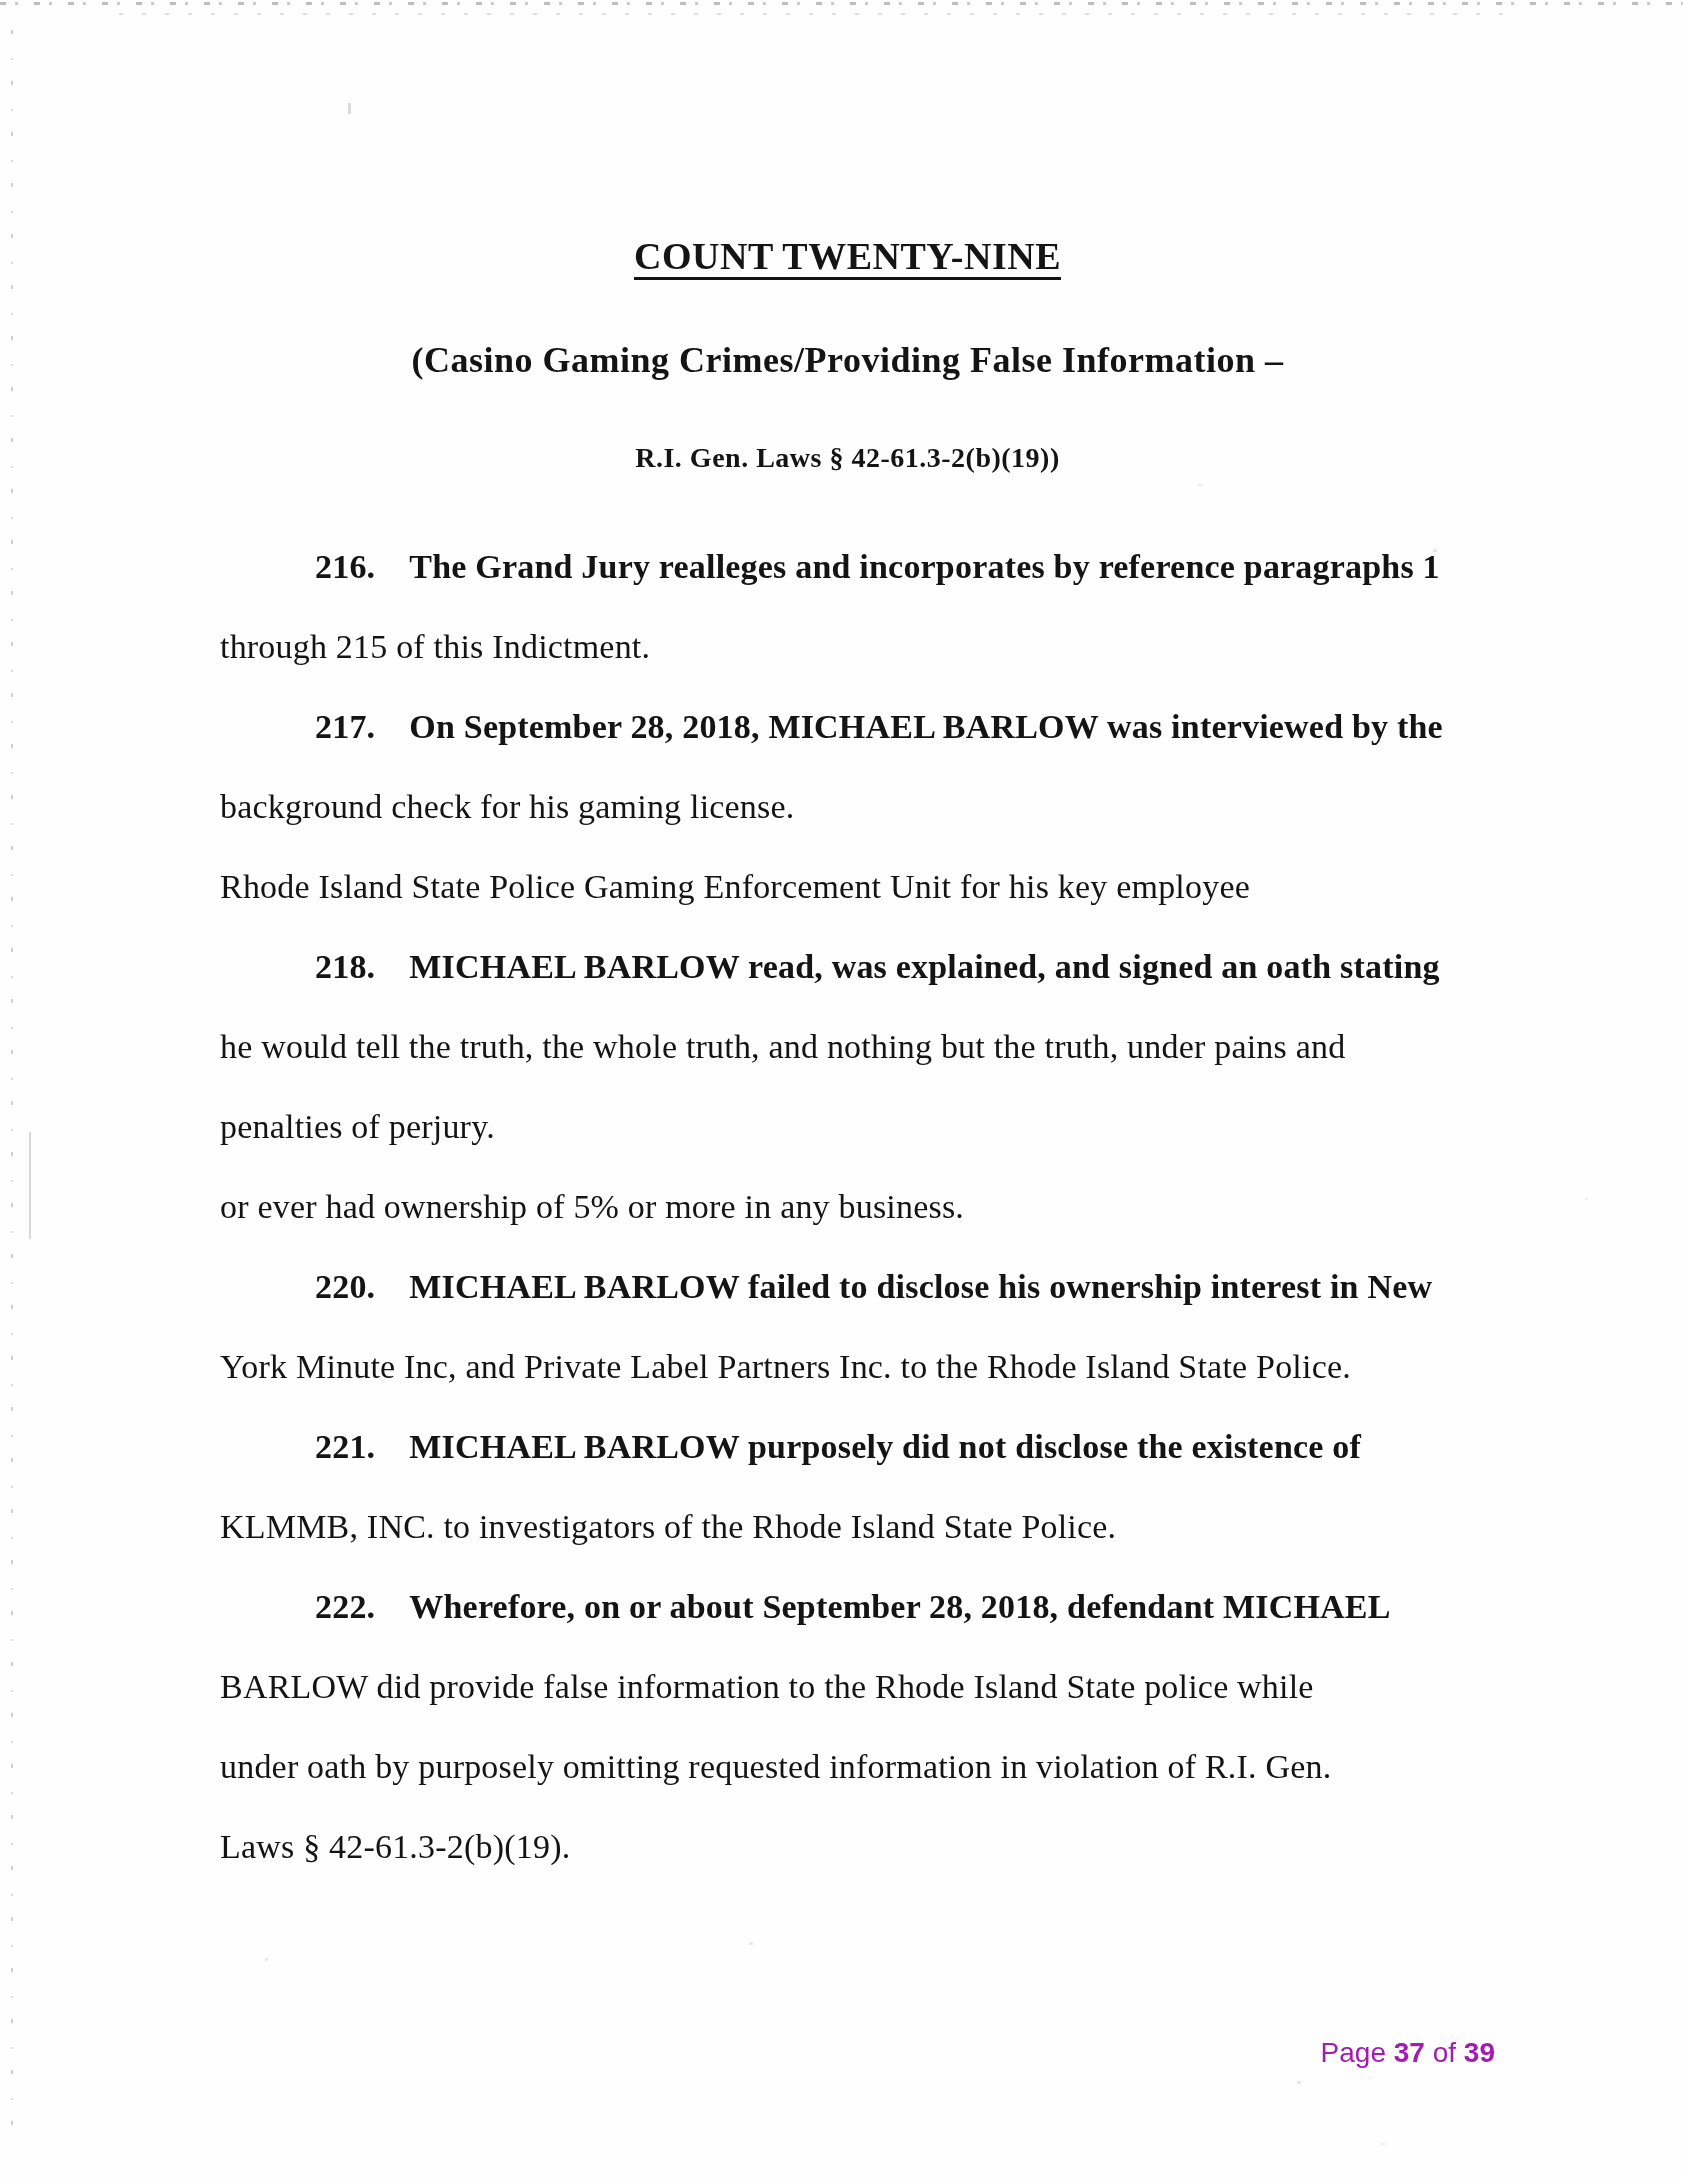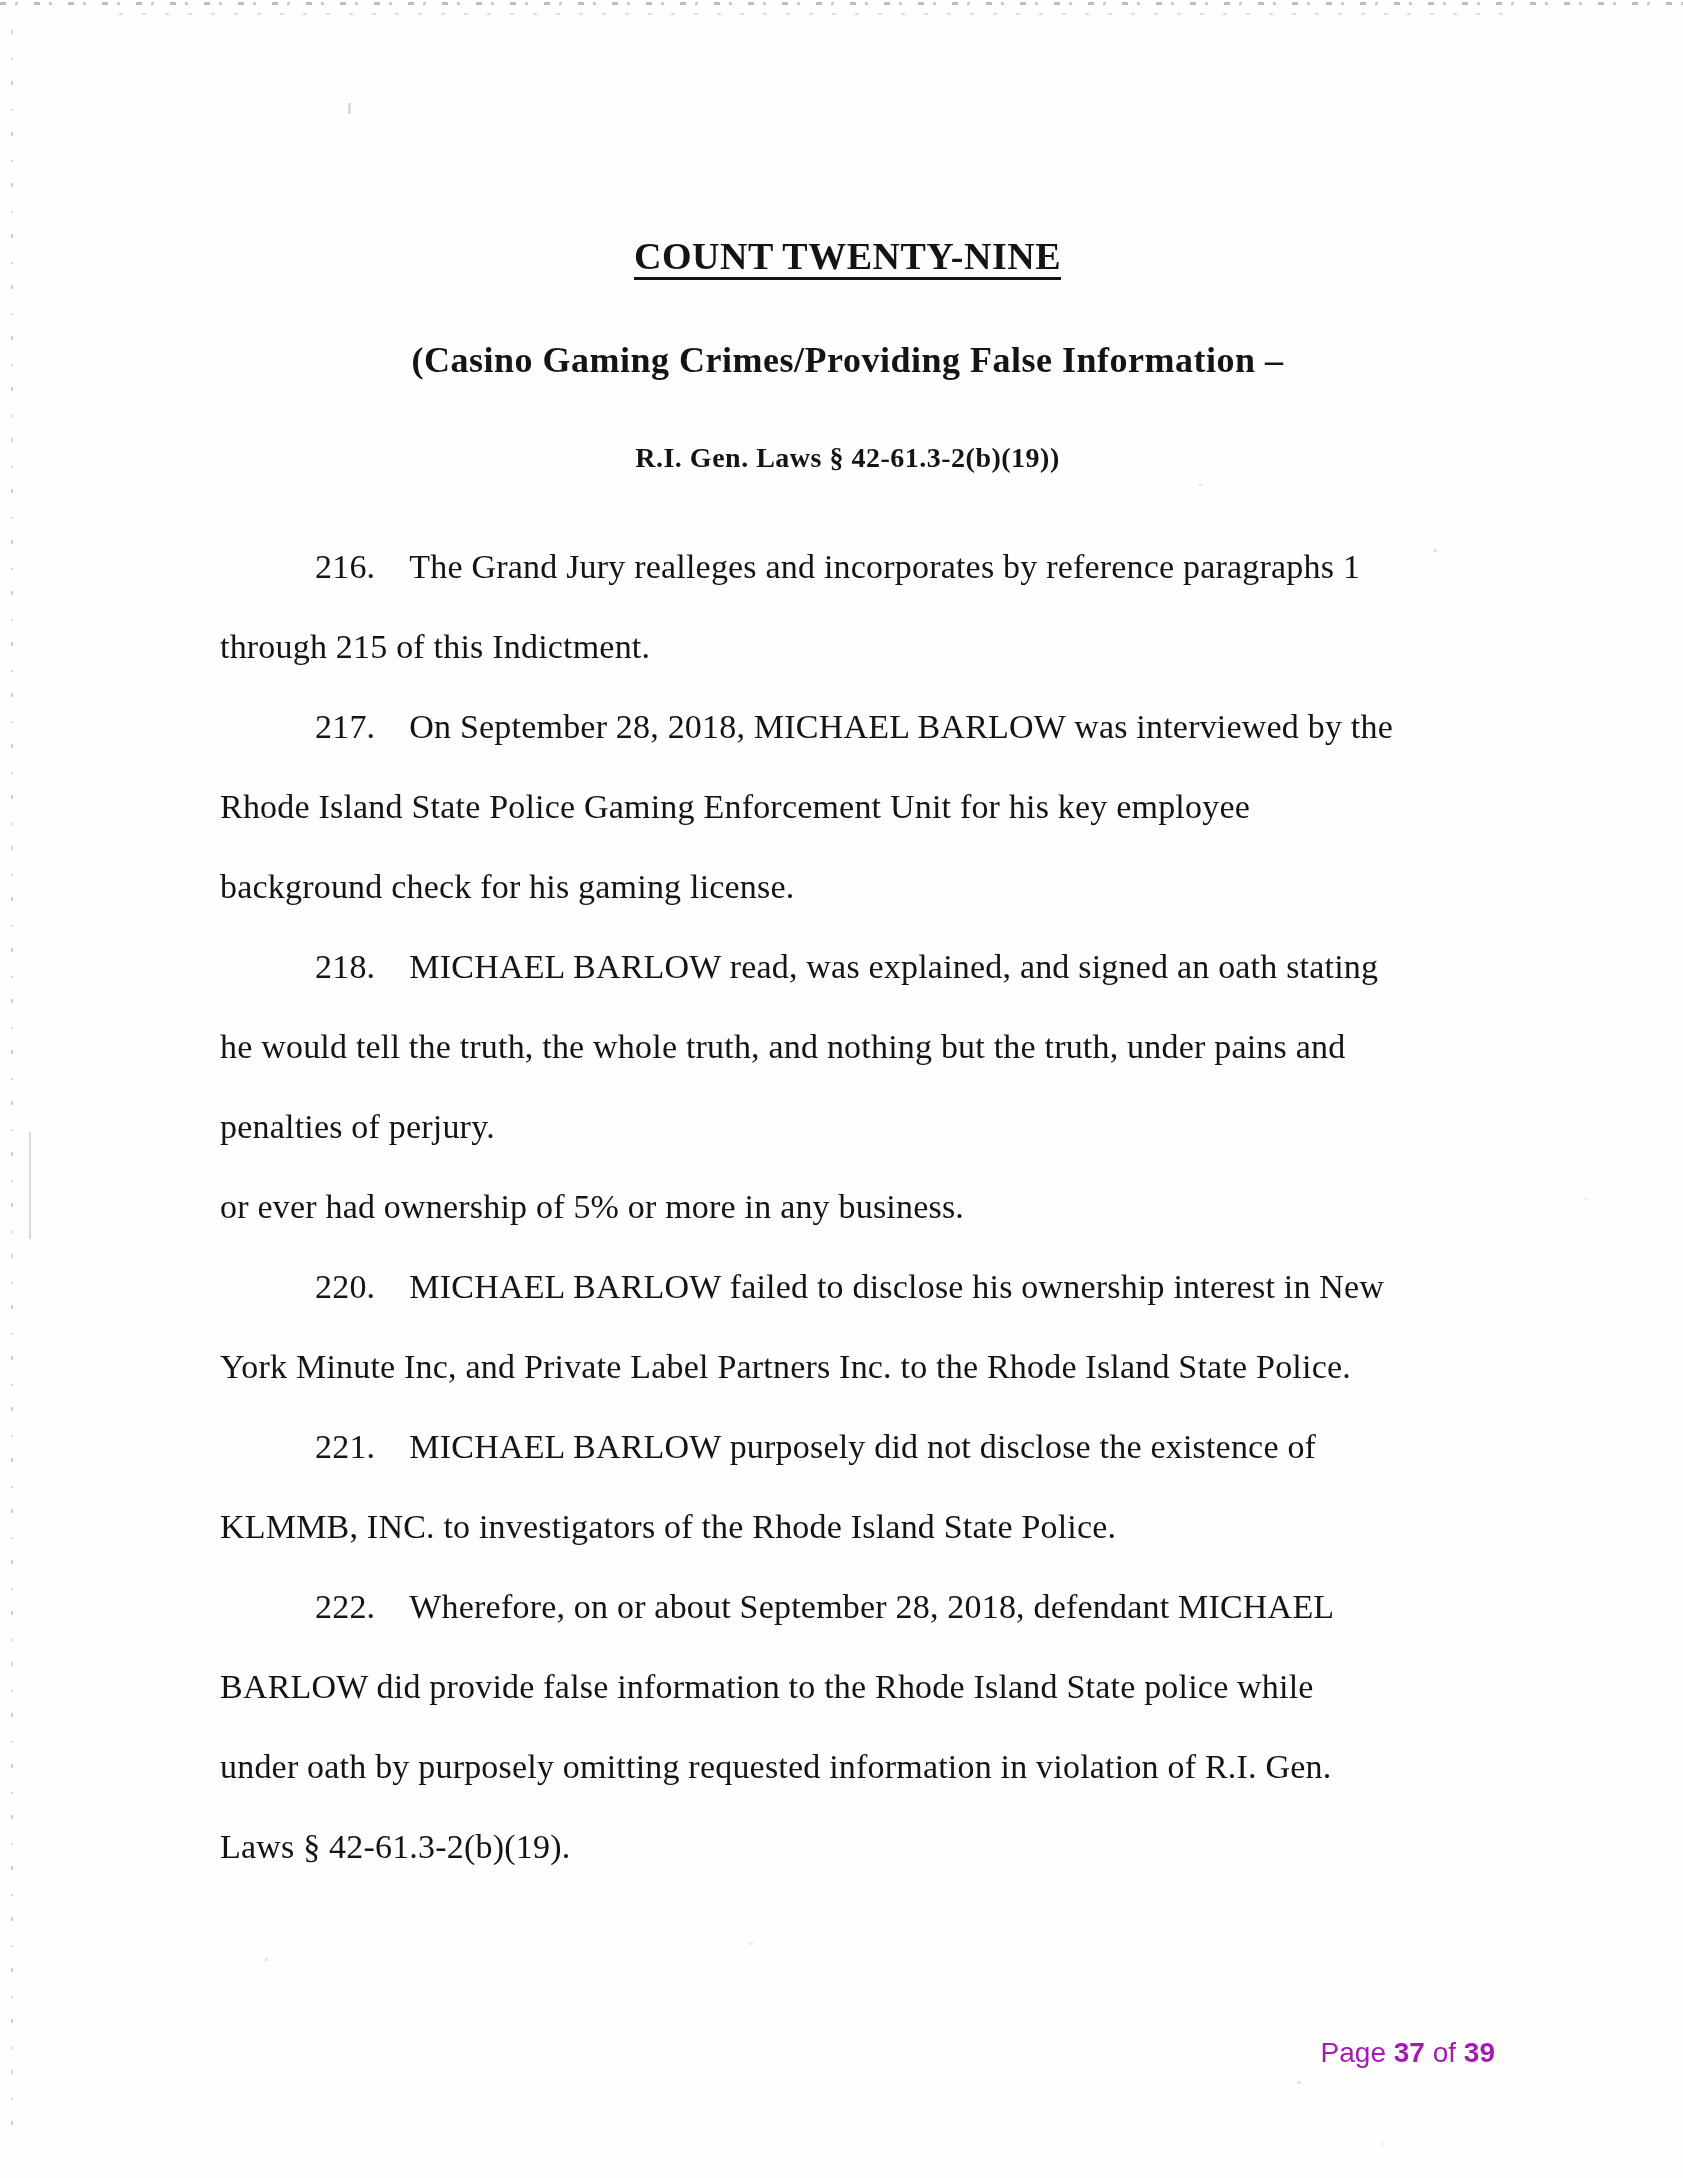--- a/index.html
+++ b/index.html
@@ -39,21 +39,21 @@
     top: 527px;
     width: 1277px;
   }
   .line {
     height: 80px;
     line-height: 80px;
     font-size: 34px;
     white-space: nowrap;
     letter-spacing: 0.2px;
   }
-  .line.first { padding-left: 95px; }
+  .line.first { padding-left: 95px; font-weight: bold; }
   .pnum { margin-right: 34px; }
 
   
   .footer {
     position: absolute;
     top: 2037px;
     right: 188px;
     font-family: "Liberation Sans", sans-serif;
     font-size: 28px;
     color: #a21caf;
@@ -118,22 +118,22 @@
 
   <div class="bodytext">
 
     <div class="para">
       <div class="line first"><span class="pnum">216.</span><span>The Grand Jury realleges and incorporates by reference paragraphs 1</span></div>
       <div class="line">through 215 of this Indictment.</div>
     </div>
 
     <div class="para">
       <div class="line first"><span class="pnum">217.</span><span>On September 28, 2018, MICHAEL BARLOW was interviewed by the</span></div>
+      <div class="line">background check for his gaming license.</div>
       <div class="line">Rhode Island State Police Gaming Enforcement Unit for his key employee</div>
-      <div class="line">background check for his gaming license.</div>
     </div>
 
     <div class="para">
       <div class="line first"><span class="pnum">218.</span><span>MICHAEL BARLOW read, was explained, and signed an oath stating</span></div>
       <div class="line">he would tell the truth, the whole truth, and nothing but the truth, under pains and</div>
       <div class="line">penalties of perjury.</div>
     </div>
 
     <div class="para">
       <div class="line">or ever had ownership of 5% or more in any business.</div>

